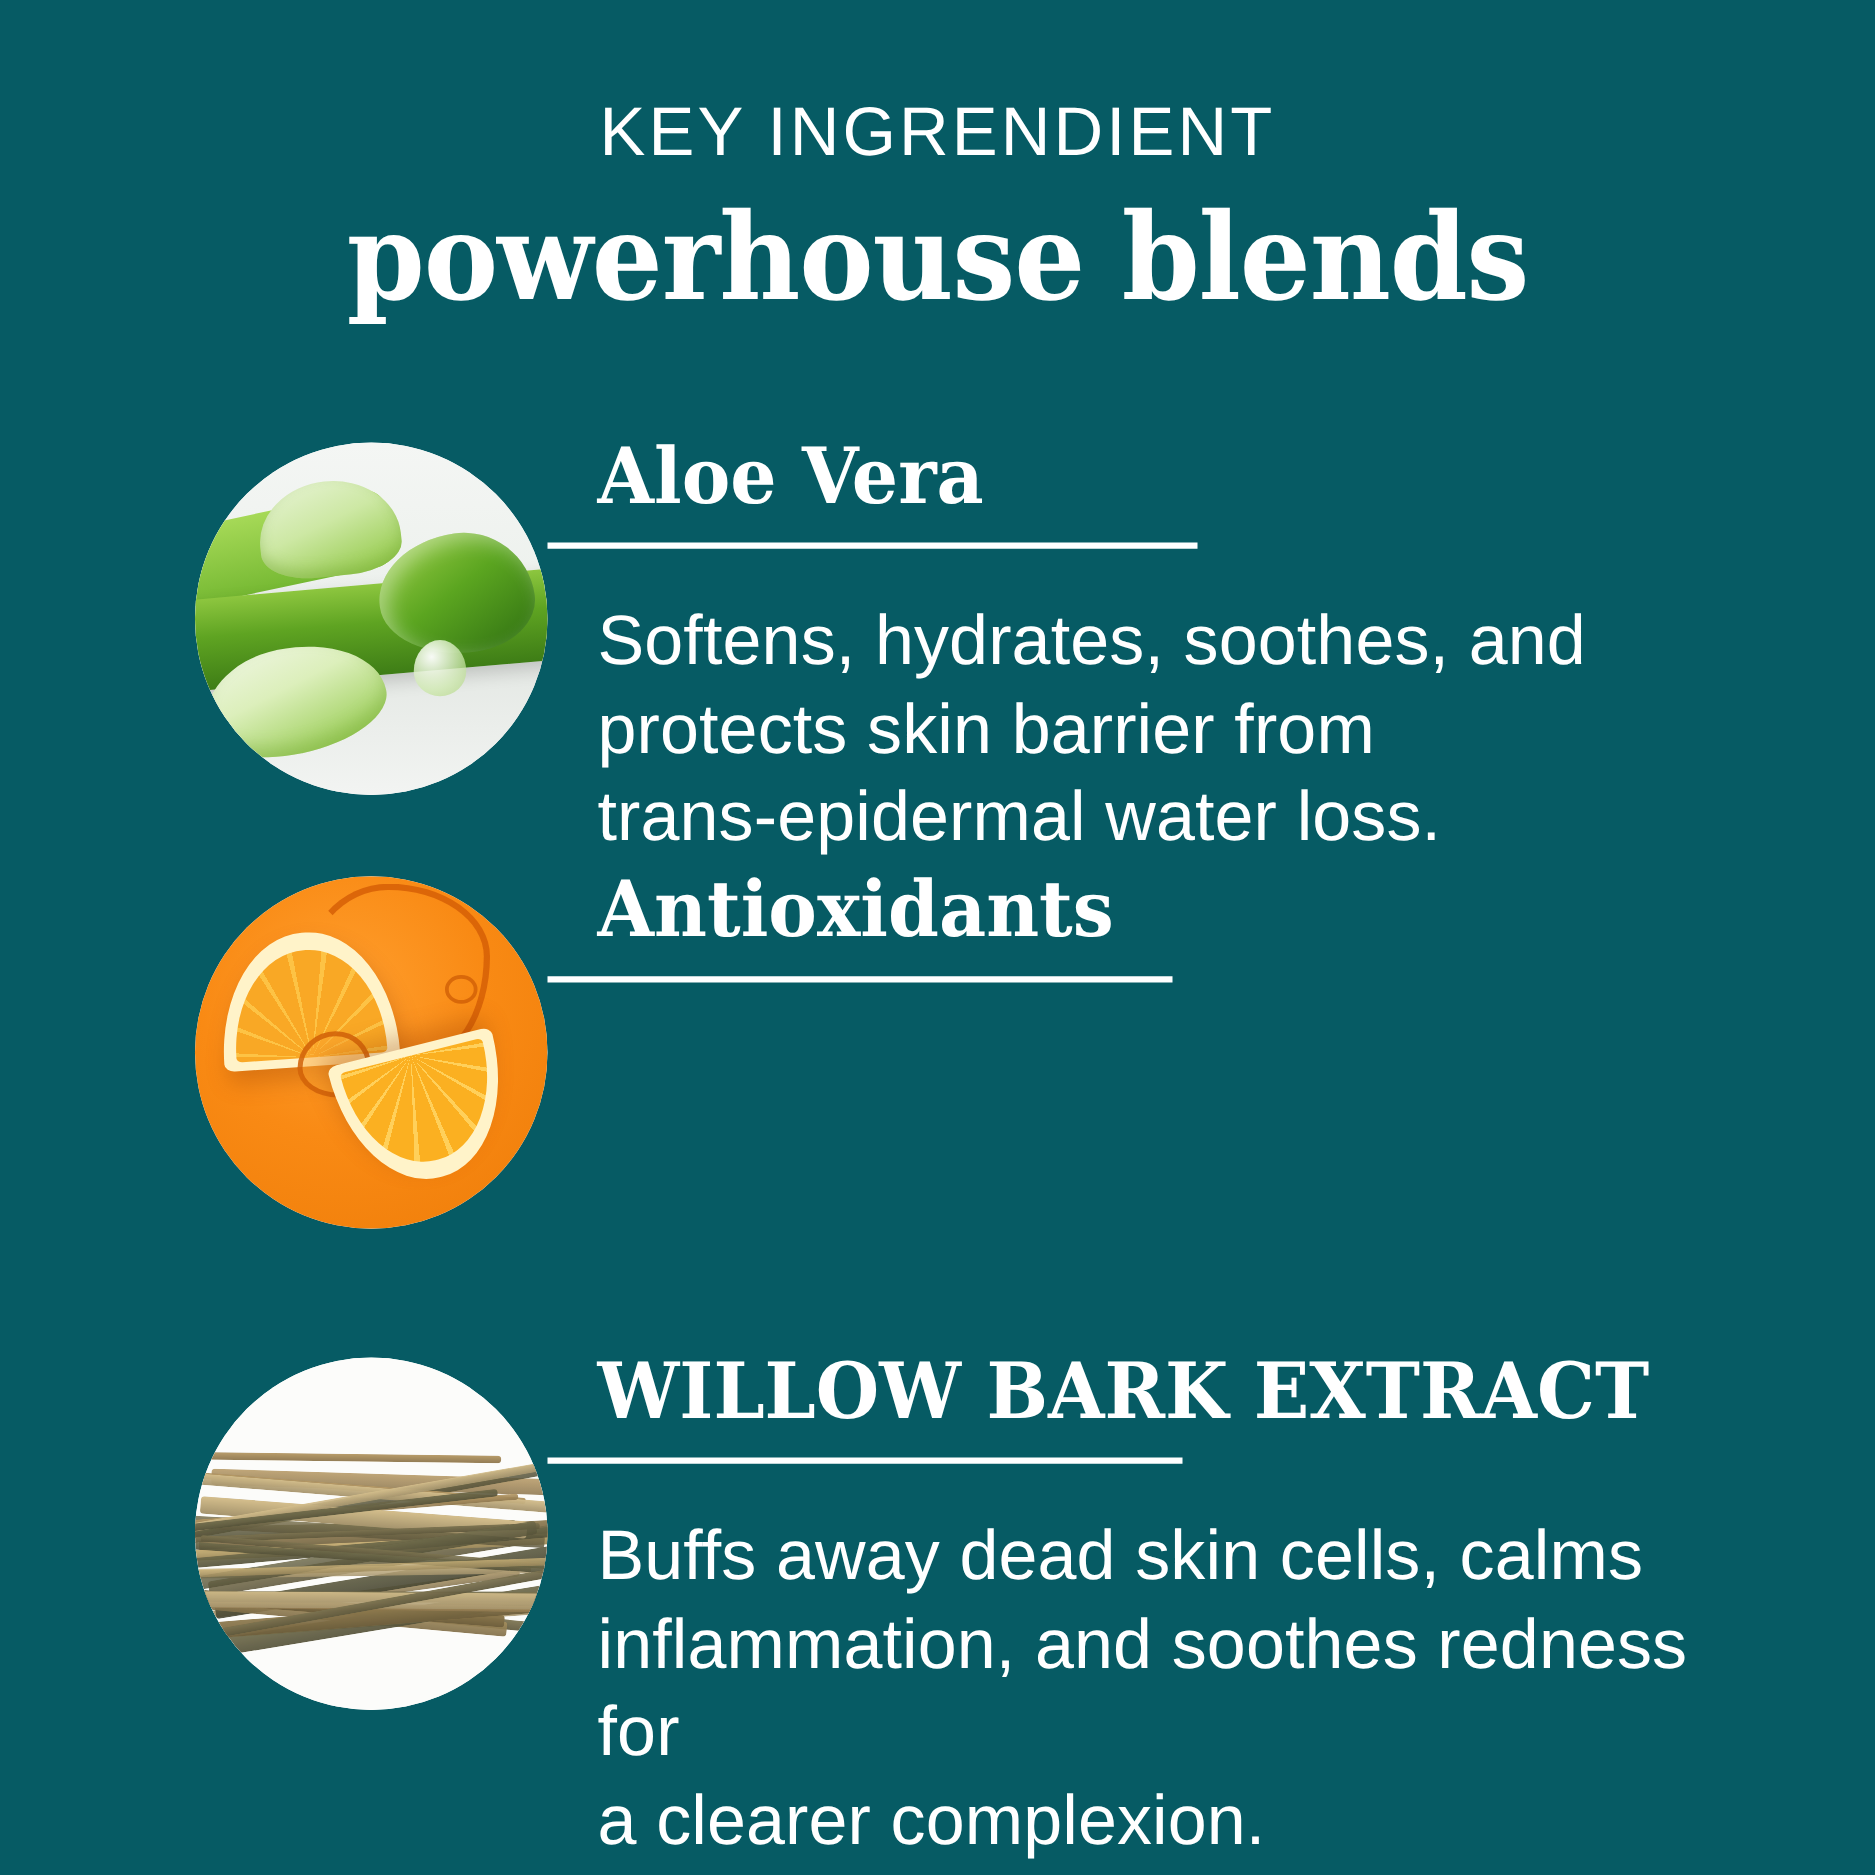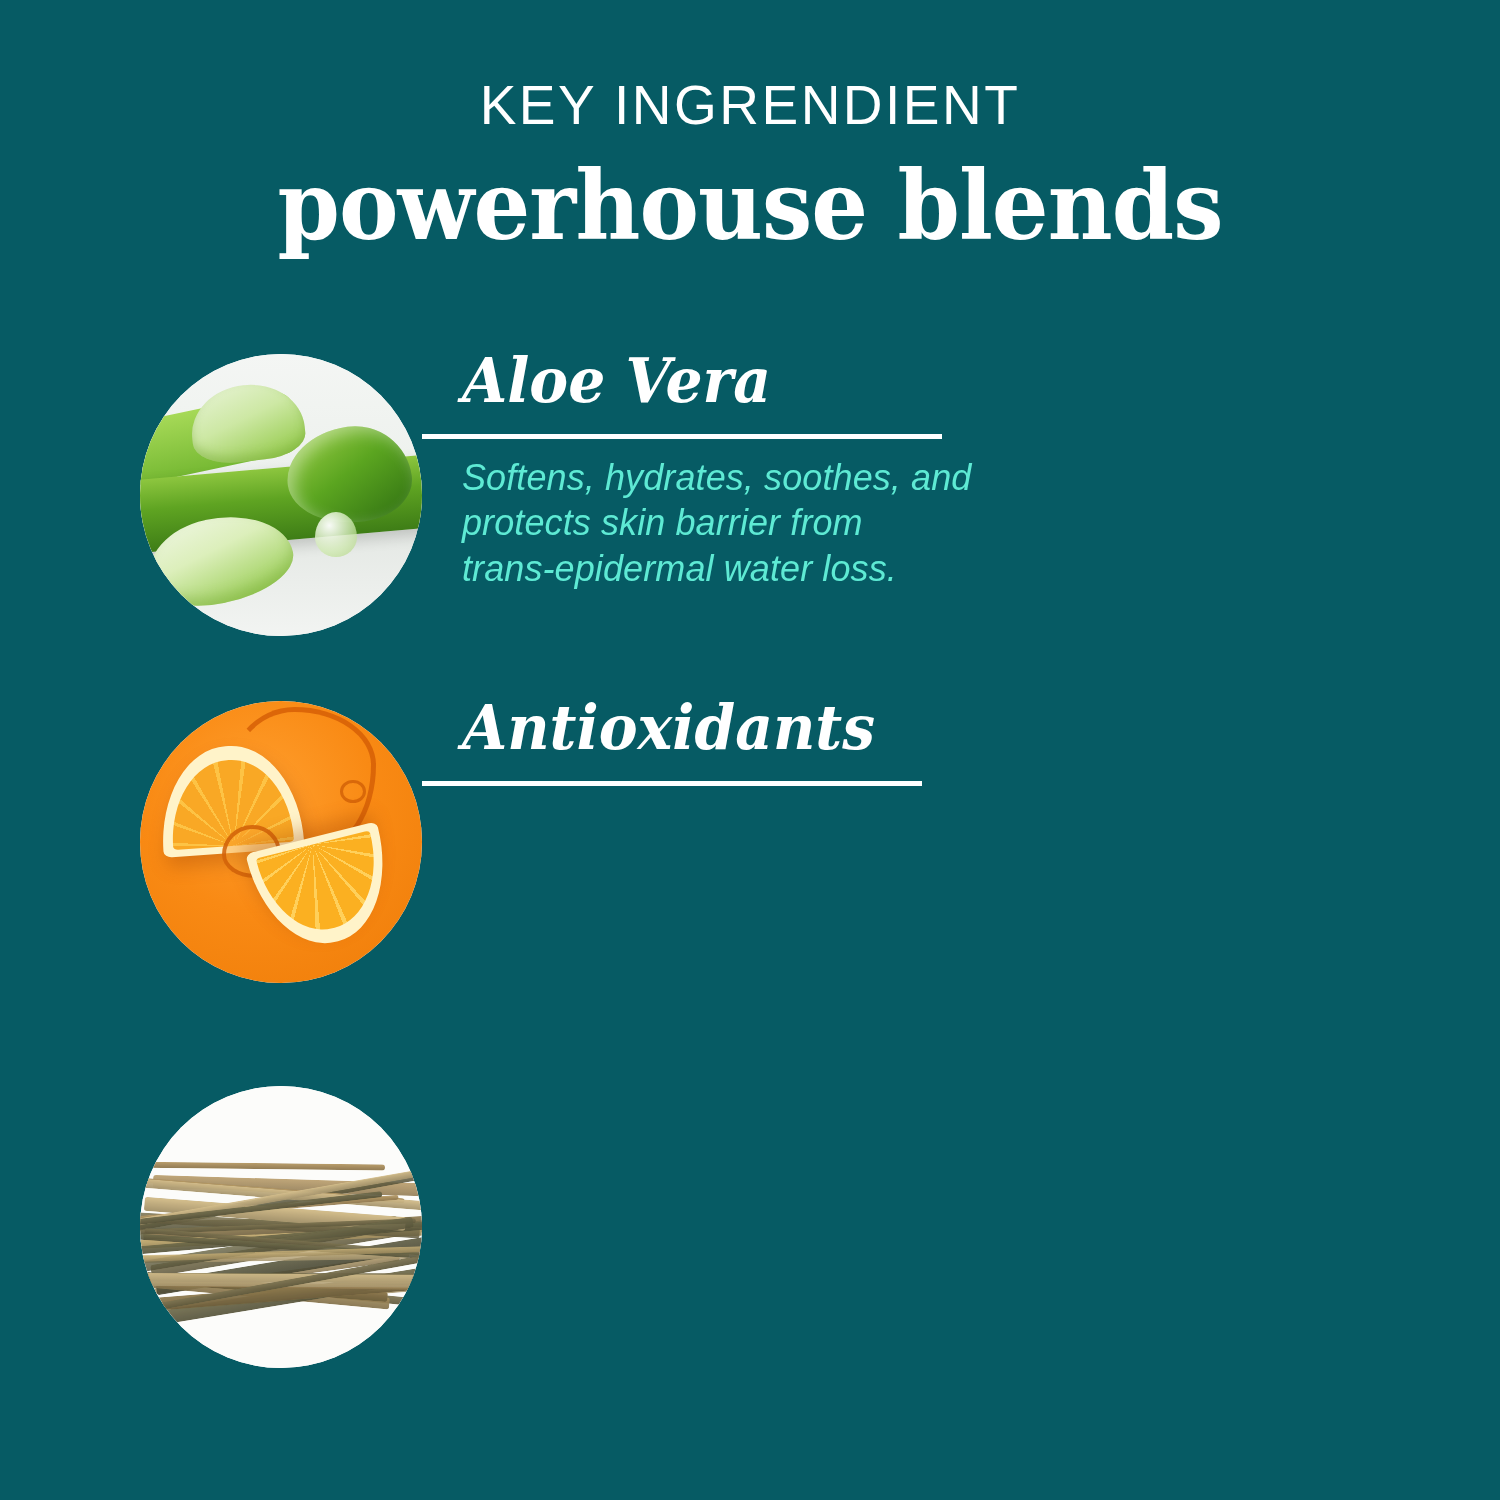--- a/index.html
+++ b/index.html
@@ -40,24 +40,23 @@
     font-weight: 700;
     color: #FFFFFF;
     line-height: 1.02;
     letter-spacing: -1px;
     transform: scaleX(0.93);
   }
 
   
   .row {
     position: absolute;
-    left: 0;
+    left: 16px;
     width: 1196px;
     height: 300px;
-    font-style: italic;
   }
   .row-1 { top: 350px; }
   .row-2 { top: 697px; }
   .row-3 { top: 1082px; }
 
   .thumb {
     position: absolute;
     left: 140px;
     top: 4px;
     width: 282px;
@@ -276,25 +275,25 @@
     height: 5px;
     background: #FFFFFF;
     margin-top: 22px;
     margin-left: -40px;
   }
   .rule.w1 { width: 520px; }
   .rule.w2 { width: 500px; }
   .rule.w3 { width: 508px; }
 
   .ing-desc {
-    margin-top: 16px;
+    margin-top: 38px;
     font-family: "Liberation Sans", sans-serif;
-    font-size: 36px;
+    font-size: 56px;
     line-height: 1.26;
-    color: #5eead4;
+    color: #ffffff;
     font-weight: 400;
     letter-spacing: 0.1px;
     white-space: pre-line;
   }
 </style>
 </head>
 <body>
 
 <div class="header">
   <div class="eyebrow">KEY INGRENDIENT</div>
@@ -385,13 +384,20 @@
           <div class="stick" style="top: 84.6561%; height: 3.11224%; left: -2.17604%; width: 100.973%; background: linear-gradient(rgb(183, 154, 102) 0%, rgba(0, 0, 0, 0.22) 100%), rgb(183, 154, 102); transform: rotate(0.79158deg); opacity: 0.86;"></div>
           <div class="stick" style="top: 57.9597%; height: 4.01574%; left: 4.68033%; width: 97.7425%; background: linear-gradient(rgb(110, 106, 74) 0%, rgba(0, 0, 0, 0.22) 100%), rgb(110, 106, 74); transform: rotate(3.87901deg); opacity: 0.92;"></div>
           <div class="stick" style="top: 62.5293%; height: 3.83371%; left: -2.15275%; width: 107.834%; background: linear-gradient(rgb(201, 177, 120) 0%, rgba(0, 0, 0, 0.22) 100%), rgb(201, 177, 120); transform: rotate(-1.9781deg); opacity: 0.82;"></div>
           <div class="stick" style="top: 78.0947%; height: 8.67483%; left: 6.24003%; width: 104.344%; background: linear-gradient(rgb(212, 190, 140) 0%, rgba(0, 0, 0, 0.22) 100%), rgb(212, 190, 140); transform: rotate(0.36835deg); opacity: 0.9;"></div>
           <div class="stick" style="top: 31.5575%; height: 4.20891%; left: -0.679468%; width: 82.8149%; background: linear-gradient(rgb(110, 106, 74) 0%, rgba(0, 0, 0, 0.22) 100%), rgb(110, 106, 74); transform: rotate(-6.53433deg); opacity: 0.93;"></div>
           <div class="stick" style="top: 81.0874%; height: 5.01017%; left: 4.7855%; width: 100.994%; background: linear-gradient(rgb(124, 115, 80) 0%, rgba(0, 0, 0, 0.22) 100%), rgb(124, 115, 80); transform: rotate(-10.2812deg); opacity: 0.95;"></div>
         </div>
     </div>
   </div>
 
+  <div class="text-col">
+    <div class="ing-title size-caps">WILLOW BARK EXTRACT</div>
+    <div class="rule w3"></div>
+    <div class="ing-desc">Buffs away dead skin cells, calms
+inflammation, and soothes redness for
+a clearer complexion.</div>
+  </div>
 </div>
 
 </body></html>

